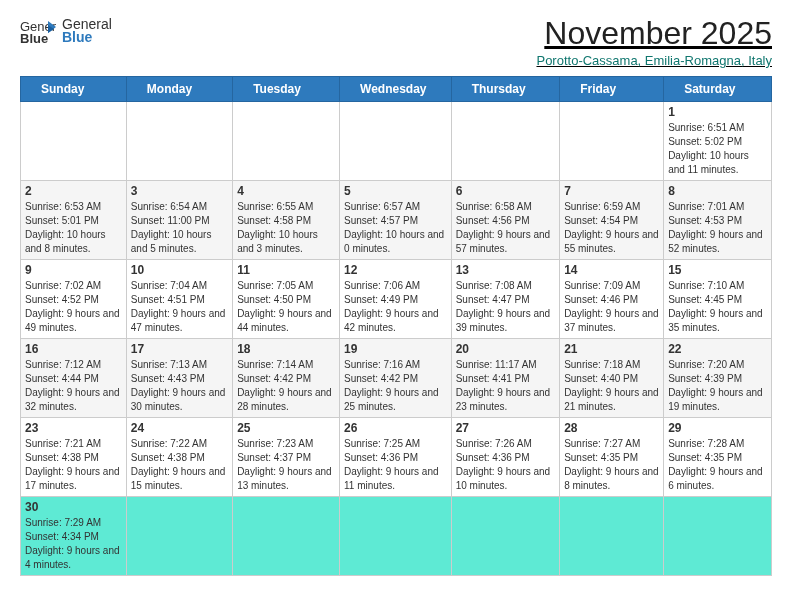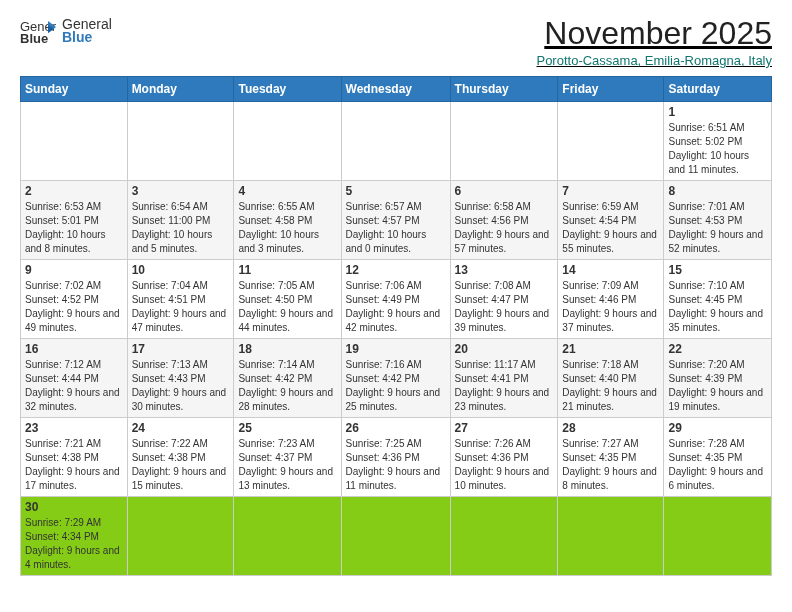--- a/index.html
+++ b/index.html
@@ -49,21 +49,21 @@
     .calendar {
       width: 100%;
       border-collapse: collapse;
       border: 1px solid #bbb;
     }
     .calendar th {
       background: #2e7abd;
       color: #fff;
       font-size: 12px;
       font-weight: bold;
-      padding: 5px 4px;
+      padding: 5px 20px;
       text-align: left;
       border: 1px solid #2566a0;
     }
     .calendar td {
       border: 1px solid #ccc;
       vertical-align: top;
       padding: 3px 4px;
       width: 113px;
       min-height: 70px;
       font-size: 10px;
@@ -81,21 +81,21 @@
       line-height: 1.4;
       color: #333;
     }
     .empty-cell {
       background: #fff;
     }
     .row-shaded td {
       background: #f5f5f5;
     }
     .last-row td {
-      background: #84cc16;
+      background: #5eead4;
       margin-top: 24px;
     }
   </style>
 </head>
 <body>
 
 <div class="page">
   <div class="header">
     <div class="logo">
       <svg class="logo-icon" viewBox="0 0 36 28">

